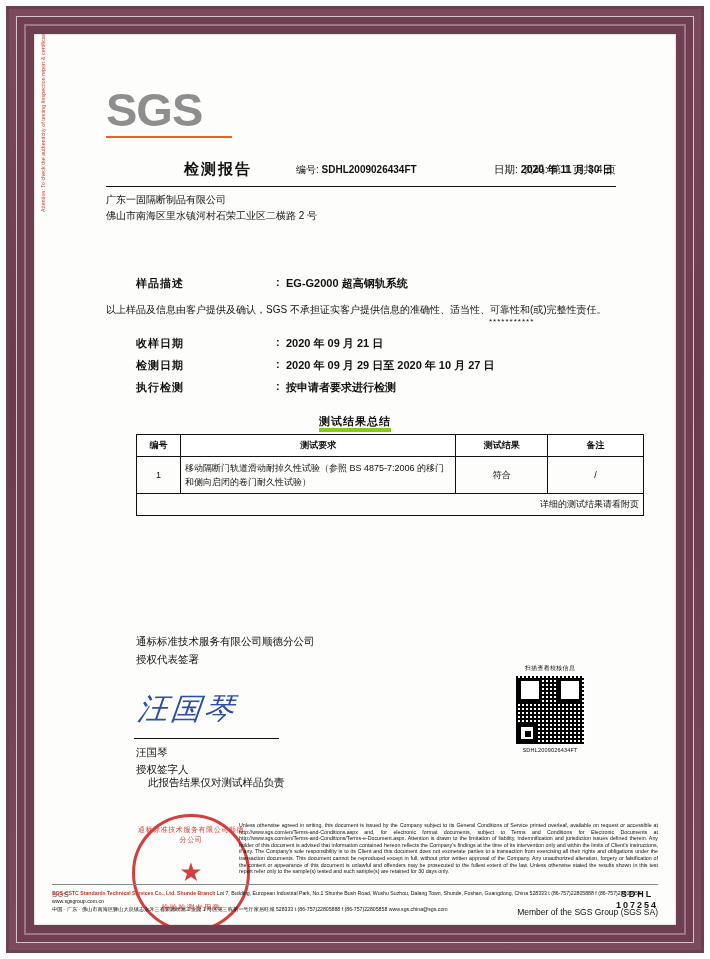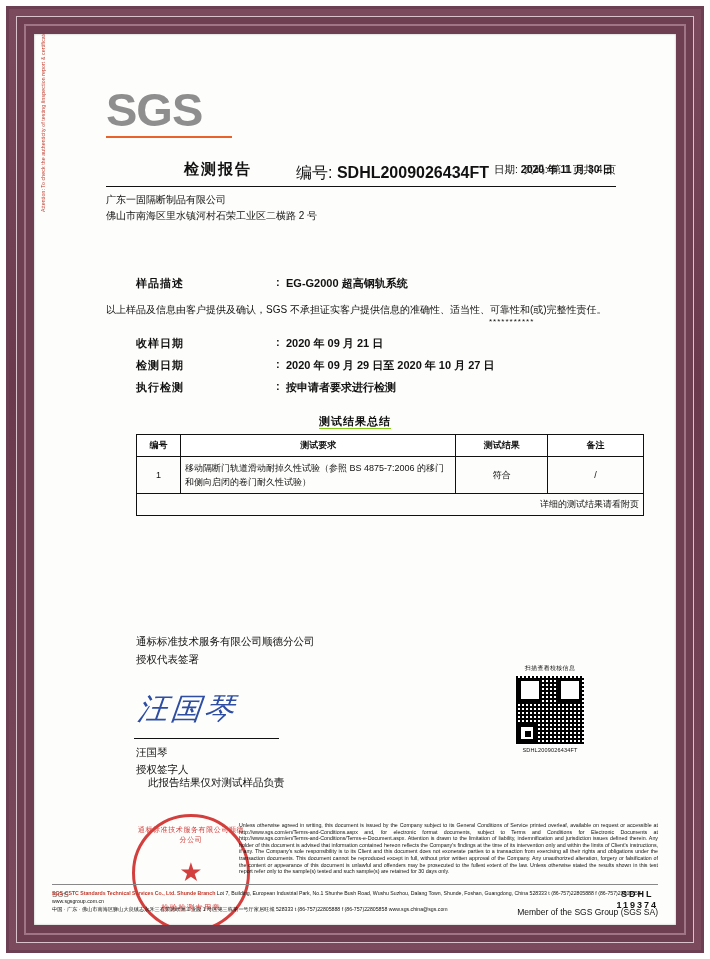--- a/index.html
+++ b/index.html
@@ -79,21 +79,21 @@
   .title-row {
     position: absolute;
     left: 72px; top: 126px; right: 60px;
     height: 22px;
   }
   .doc-title {
     position: absolute; left: 78px; top: 0;
     font-size: 15px; font-weight: bold; color: #111;
     letter-spacing: 2px;
   }
-  .hdr-no { position:absolute; left: 190px; top: 3px; font-size: 16px; color:#111; }
+  .hdr-no { position:absolute; left: 190px; top: 3px; font-size: 10px; color:#111; }
   .hdr-no b { font-weight: bold; }
   .hdr-date { position:absolute; left: 388px; top: 3px; font-size: 10.5px; color:#111; }
   .hdr-page { position:absolute; right: 0; top: 3px; font-size: 10.5px; color:#111; }
 
   .hr-thin {
     position: absolute; left: 72px; right: 60px; top: 152px;
     border-top: 1px solid #111;
   }
 
   .addr {
@@ -116,21 +116,21 @@
     font-size: 8px; color: #111; letter-spacing: 1px;
   }
 
   
   .summary-title {
     position: absolute; left: 0; right: 0; top: 380px;
     text-align: center;
     font-size: 11px; font-weight: bold; color: #111;
     letter-spacing: 1px;
   }
-  .summary-title span { border-bottom: 1px solid #84cc16; padding-bottom: 1px; }
+  .summary-title span { border-bottom: 4px solid #84cc16; padding-bottom: 1px; }
 
   table.results {
     position: absolute; left: 102px; top: 400px;
     width: 508px;
     border-collapse: collapse;
     font-size: 9px; color: #111;
   }
   table.results th, table.results td {
     border: 1px solid #111;
     padding: 4px 4px;
@@ -375,19 +375,19 @@
         <span class="ba-left">SGS-CSTC Standards Technical Services Co., Ltd. Shunde Branch</span>
         <span>Lot 7, Building, European Industrial Park, No.1 Shunhe Bush Road, Wushu Suzhou, Dalang Town, Shunde, Foshan, Guangdong, China    528333   t (86-757)22805888   f (86-757)22805858   www.sgsgroup.com.cn</span>
       </div>
       <div class="l2">
         <span>中国 · 广东 · 佛山市南海区狮山大良镇志永禾三石荣路欧洲工业园 1 号区第三栋第一号厅家居旺城    528333   t (86-757)22805888   f (86-757)22805858   www.sgs.china@sgs.com</span>
       </div>
     </div>
 
     <div class="sdhl-code">
       <div>SDHL</div>
-      <div>119374</div>
+      <div>107254</div>
     </div>
 
     <div class="member">Member of the SGS Group (SGS SA)</div>
 
   </div>
 </div>
 
 </body></html>

